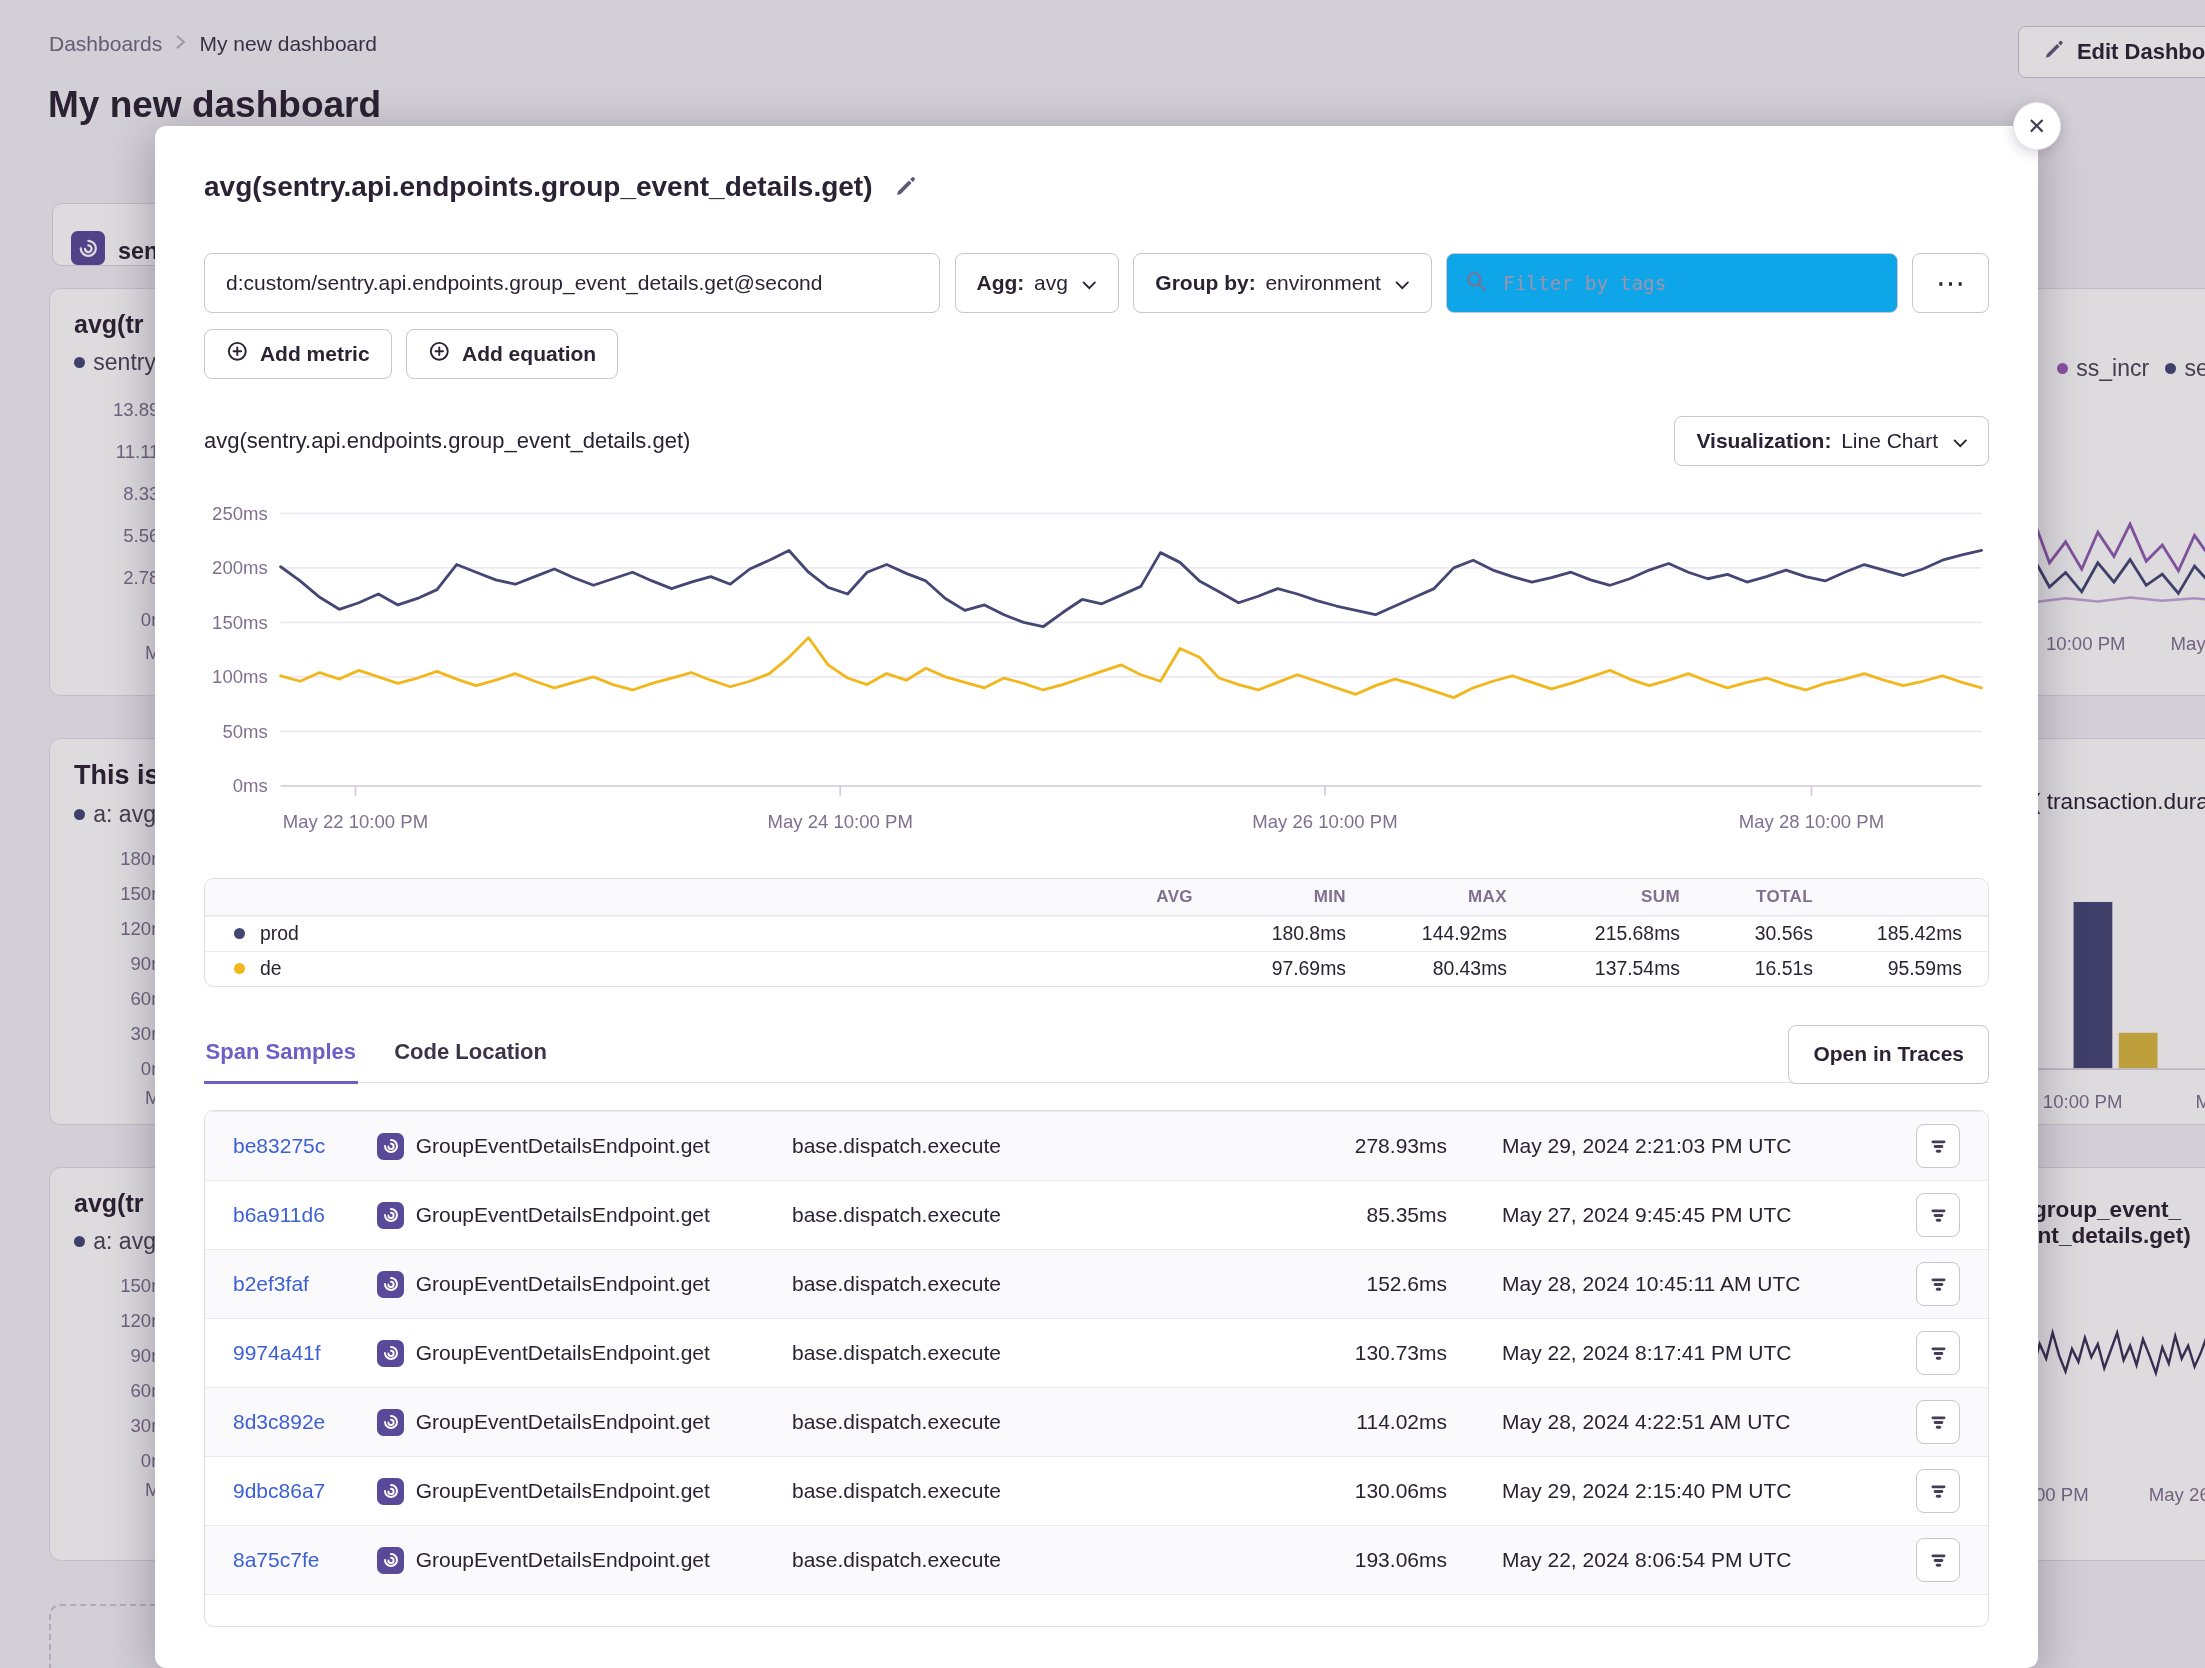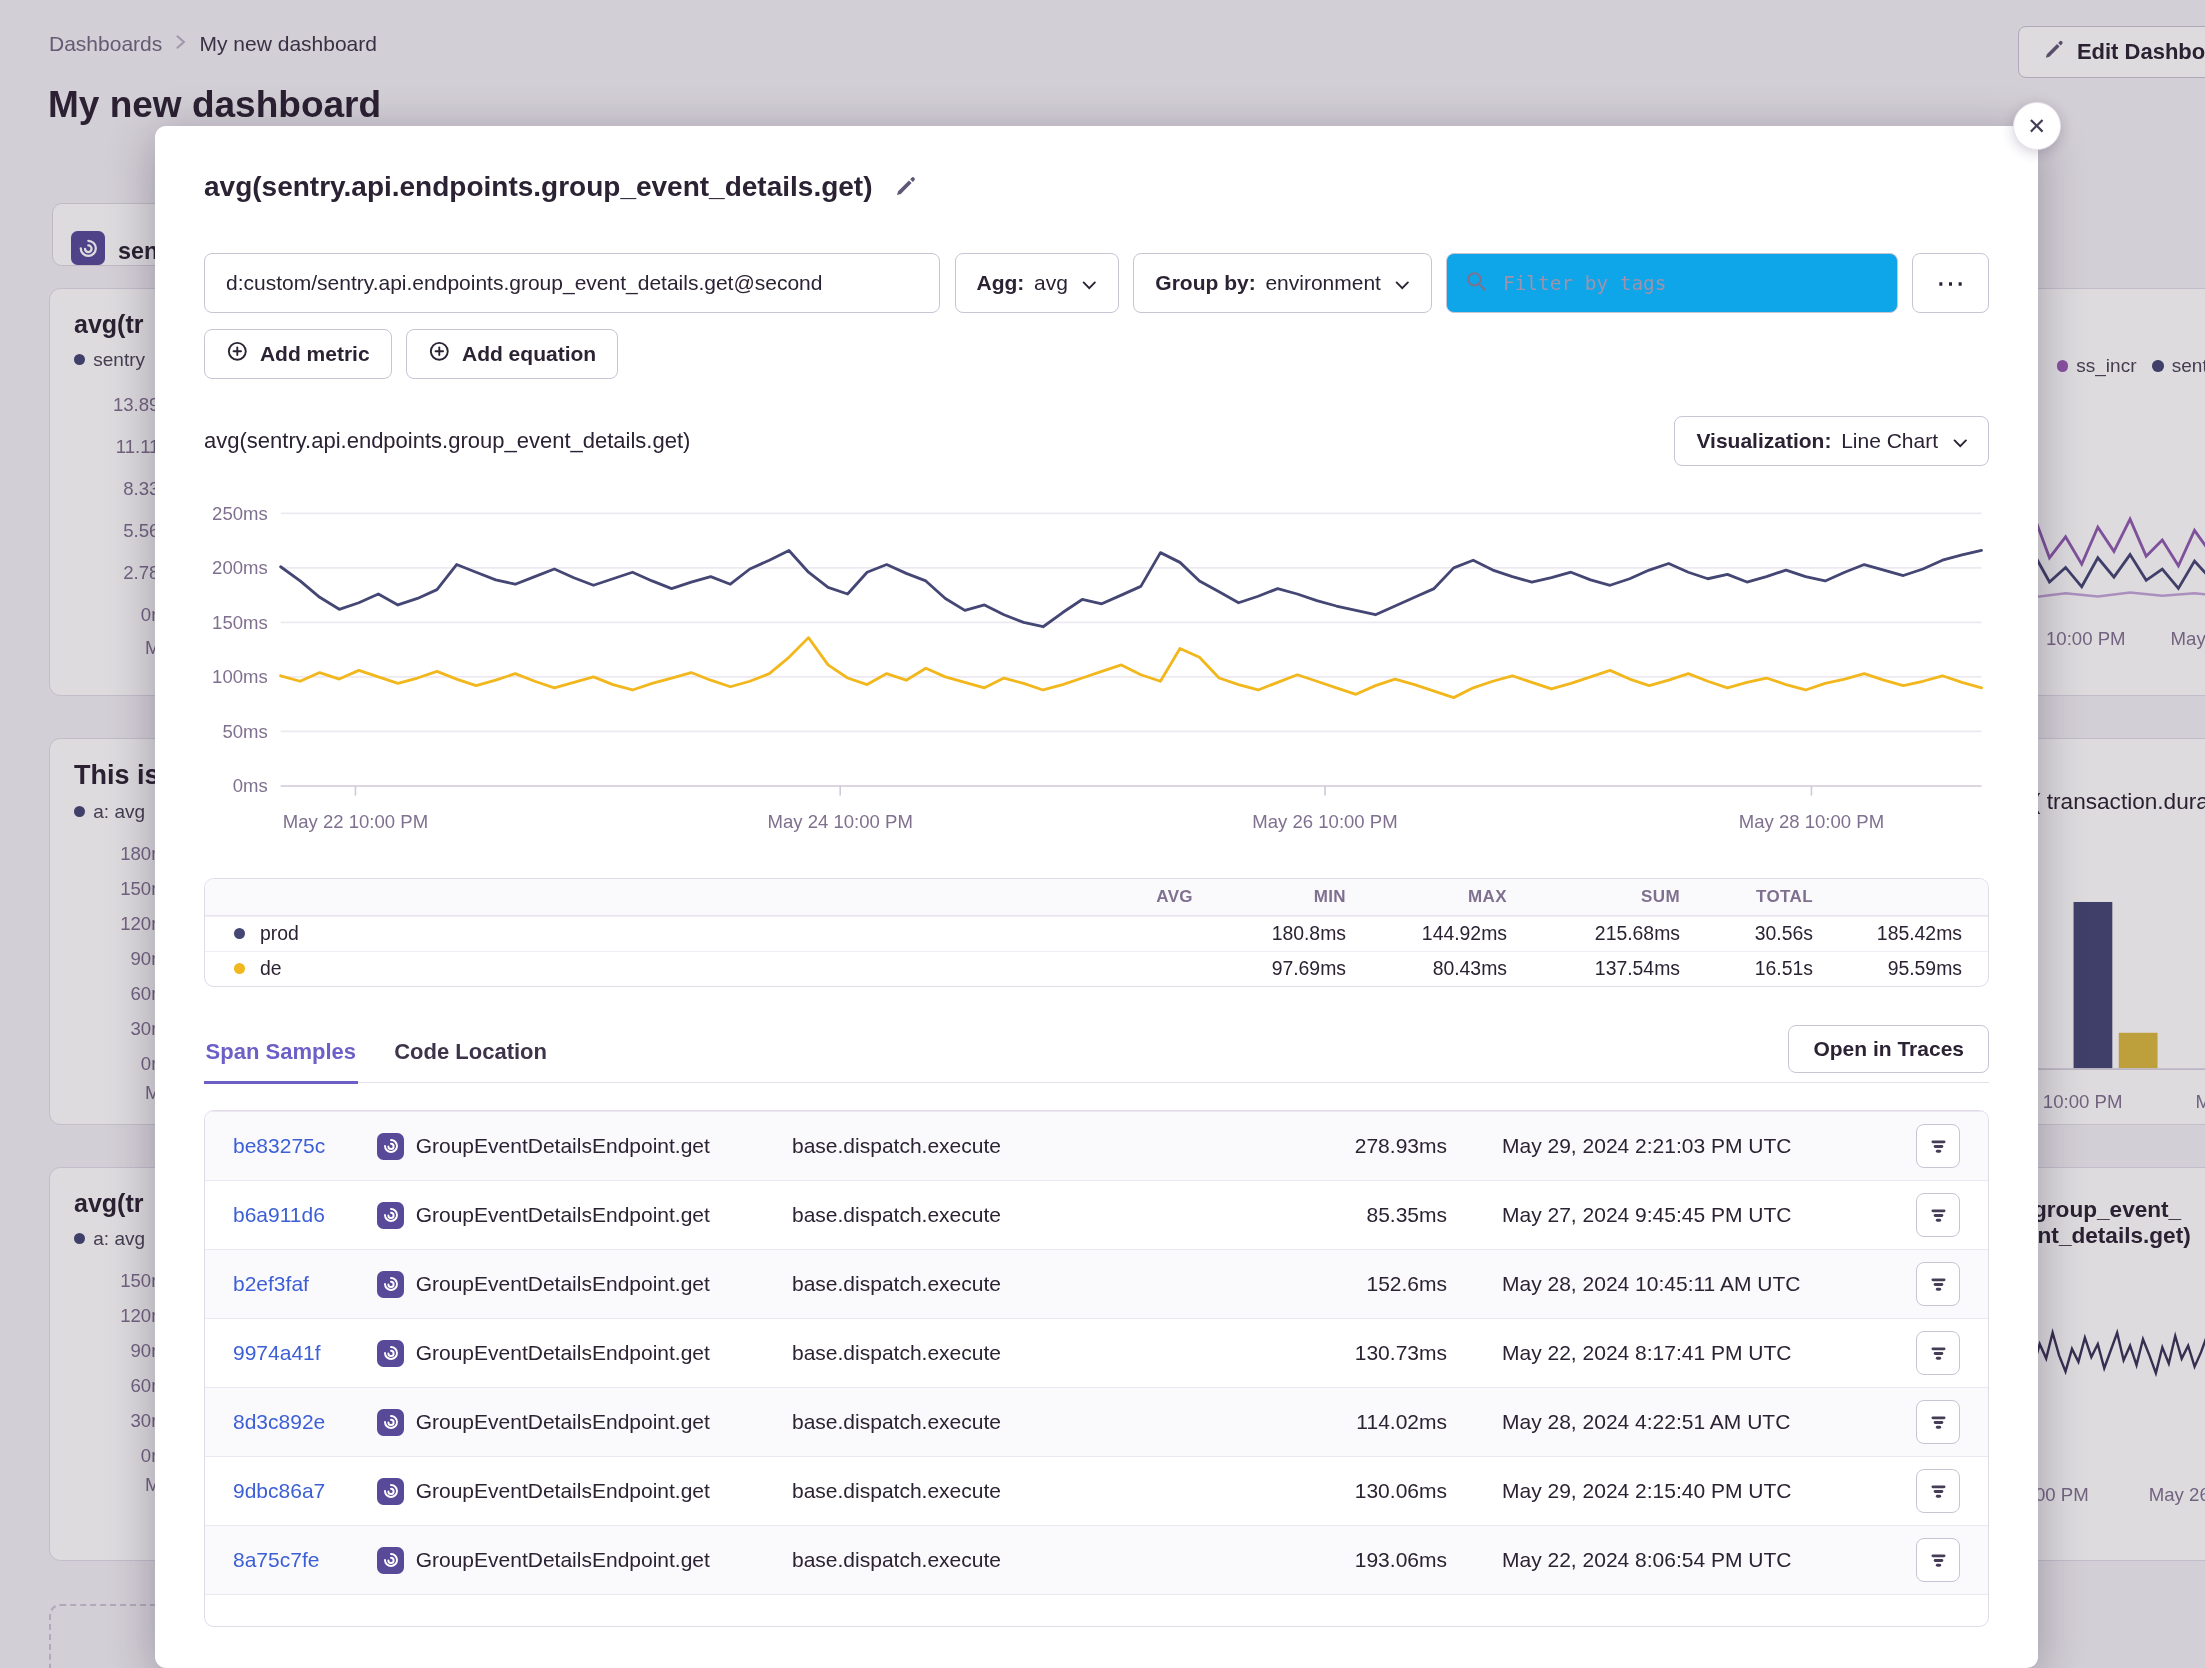--- a/index.html
+++ b/index.html
@@ -21,21 +21,21 @@
     font-size:22px;font-weight:600;color:var(--dark);white-space:nowrap;}
   .widget-tab{position:absolute;left:52px;top:203px;height:63px;width:177px;background:#fff;
     border:1.6px solid #dcd7e3;border-radius:9.7px;display:flex;align-items:flex-end;gap:13px;padding:0 18px;overflow:hidden;}
   .widget-tab .wt-label{font-weight:700;font-size:23.4px;}
   .sentry-sq{flex:none;border-radius:6.5px;background:#584999;display:flex;align-items:center;justify-content:center;}
   .sentry-sq svg{display:block;}
 
   .panel{position:absolute;left:49px;width:452px;background:#fff;border:1.6px solid #e0dbe8;border-radius:11.3px;padding:21px 24px;}
   .panel .p-title{font-size:25px;font-weight:700;color:var(--dark);white-space:nowrap;overflow:hidden;}
   .legend-row{display:flex;align-items:center;gap:16px;margin-top:9.7px;}
-  .legend-item{display:flex;align-items:center;gap:8px;font-size:19px;color:#4a4458;white-space:nowrap;text-align:center;}
+  .legend-item{display:flex;align-items:center;gap:8px;font-size:23px;color:#4a4458;white-space:nowrap;text-align:center;}
   .dot{width:11.3px;height:11.3px;border-radius:50%;flex:none;}
   .ylabels{margin-top:13px;width:102px;text-align:right;color:var(--gray);font-size:18.6px;}
   .ylabels div{height:42px;line-height:42px;}
   .ylabels.compact div{height:35px;line-height:35px;}
   .xlabel{margin-top:1.6px;padding-left:71px;color:var(--gray);font-size:18.6px;}
 
   .panel-right{left:1879px;width:484px;}
   .r-xticks{display:flex;color:var(--gray);font-size:18.6px;margin-top:13px;white-space:nowrap;}
   .mini-chart{display:block;}
   .r-title{font-size:22.6px;font-weight:600;color:var(--dark);white-space:nowrap;}
@@ -88,21 +88,21 @@
   .sum-row + .sum-row.data{border-top:0.8px solid #f1edf5;}
   .sum-row .num{text-align:right;font-size:19.4px;color:var(--dark);}
   .sum-head .num{font-size:17px;color:var(--gray);font-weight:700;}
   .name-cell{display:flex;align-items:center;gap:14.5px;font-size:19.4px;padding-left:3.2px;}
   .sum-head .name-cell{font-size:17px;color:var(--gray);font-weight:700;padding-left:29px;}
 
   .tabs-row{position:relative;margin-top:48px;}
   .tabs{display:flex;gap:35px;border-bottom:1.6px solid #e4dfe9;}
   .tab{padding:4.8px 1.6px 16px;font-size:22px;font-weight:600;color:#3d3449;cursor:pointer;}
   .tab.active{color:var(--purple);border-bottom:3.2px solid var(--purple);margin-bottom:-2.4px;}
-  .open-traces-btn{position:absolute;right:0;top:-9.7px;height:48px;padding:0 24px;background:#fff;
+  .open-traces-btn{position:absolute;right:0;top:-9.7px;height:59px;padding:0 24px;background:#fff;
     border:1.6px solid var(--ctl-border);border-radius:8px;font-size:21px;font-weight:600;color:var(--dark);cursor:pointer;font-family:inherit;}
 
   .samples-table{margin-top:27.4px;border:1.6px solid var(--border);border-radius:9.7px;overflow:hidden;background:#fff;}
   .s-row{display:grid;grid-template-columns:144px 415px 294px 361px 419px 1fr;align-items:center;height:69px;padding:0 28px;border-top:0.8px solid #ece7f0;}
   .s-row:nth-child(odd):not(.s-head){background:#faf9fc;}
   .s-head{height:52px;border-top:none;background:#fff;color:var(--gray);font-size:18px;font-weight:700;letter-spacing:0.4px;}
   .s-row .num{text-align:right;font-size:21px;}
   .s-head .num{font-size:18px;color:var(--gray);}
   .cell{font-size:21px;color:var(--dark);white-space:nowrap;overflow:hidden;}
   .ts-cell{padding-left:55px;}

